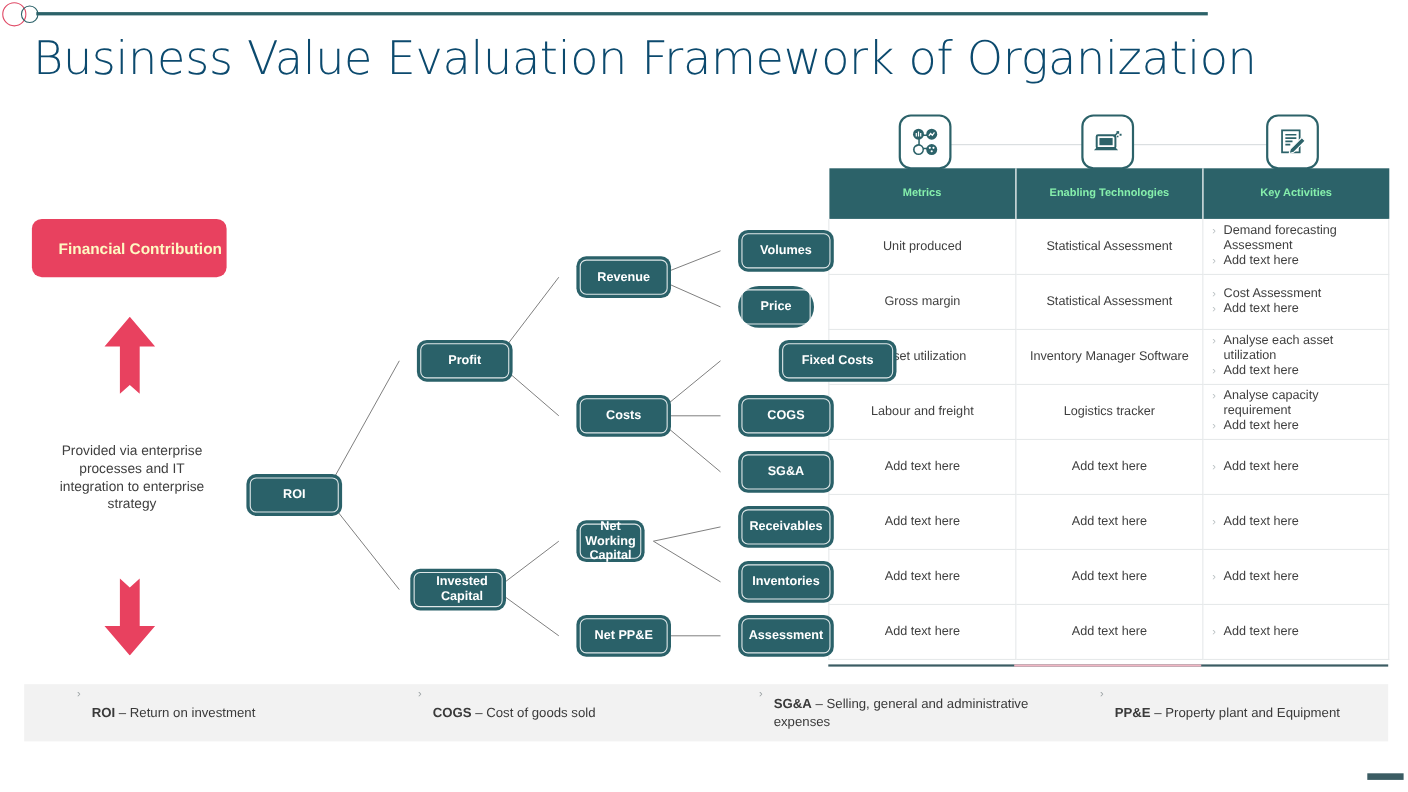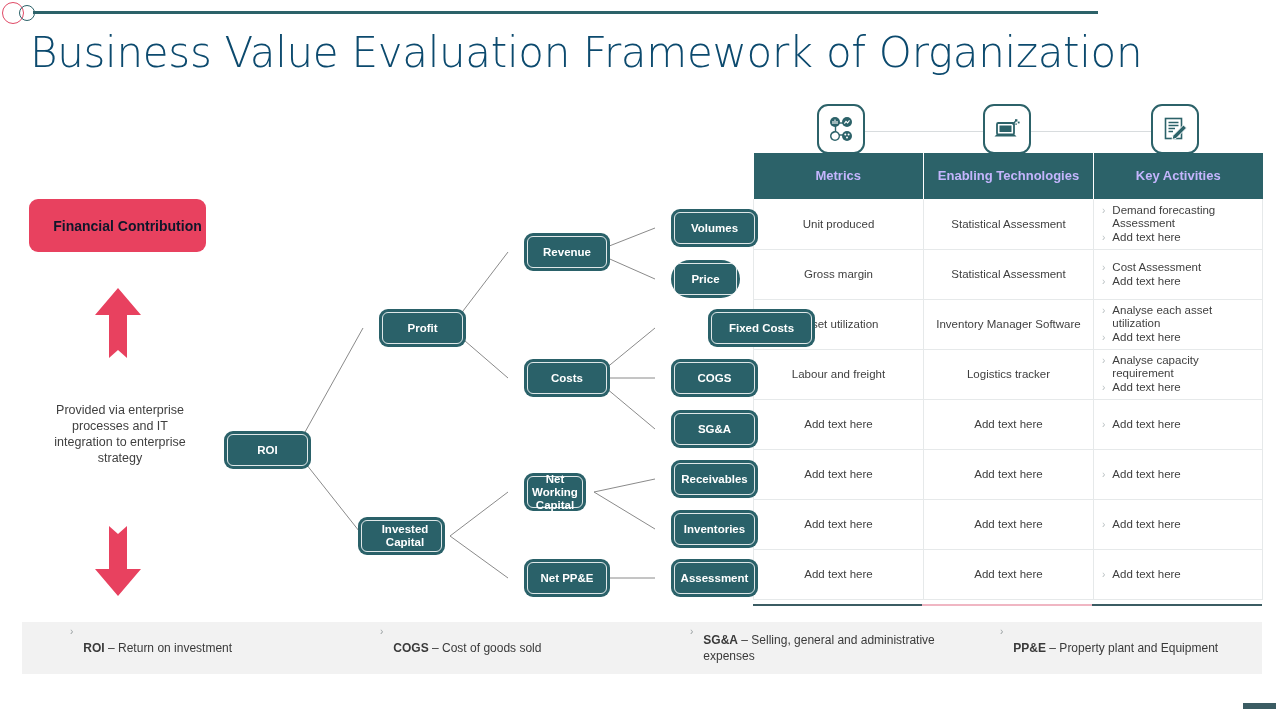--- a/index.html
+++ b/index.html
@@ -62,21 +62,21 @@
     font-family: "DejaVu Sans", sans-serif;
   }
 
   
   .fin-box {
     position: absolute;
     left: 29px; top: 199px;
     width: 177px; height: 53px;
     background: #e8415f;
     border-radius: 9px;
-    color: #0f172a;
+    color: #fef9c3;
     font-size: 14px;
     font-weight: bold;
     line-height: 16px;
     display: flex;
     align-items: center;
     justify-content: center;
     text-align: center;
     padding-left: 20px;
   }
 
@@ -129,22 +129,22 @@
   
   .tbl {
     position: absolute;
     left: 753px; top: 153px;
     width: 509px;
     border-collapse: collapse;
     table-layout: fixed;
   }
   .tbl th {
     background: #2c6269;
-    color: #c4b5fd;
-    font-size: 13px;
+    color: #86efac;
+    font-size: 10px;
     font-weight: bold;
     height: 46px;
     border-right: 1px solid #ffffff;
     line-height: 16px;
     vertical-align: middle;
   }
   .tbl th:last-child { border-right: none; }
   .tbl td {
     border: 1px solid #e6e9ea;
     font-size: 11.5px;
@@ -286,21 +286,21 @@
       <line x1="594" y1="402" x2="655" y2="389"></line>
       <line x1="594" y1="402" x2="655" y2="439"></line>
 
       <line x1="594" y1="488" x2="655" y2="488"></line>
     </g>
   </svg>
 
   <div class="node" style="left:208px; top:431px; width:87px; height:38px;">ROI</div>
 
   <div class="node" style="left:363px; top:309px; width:87px; height:38px;">Profit</div>
-  <div class="node" style="left:342px; top:517px; width:87px; height:38px;padding-left:11px;">Invested Capital</div>
+  <div class="node" style="left:357px; top:517px; width:87px; height:38px;padding-left:11px;">Invested Capital</div>
 
   <div class="node" style="left:508px; top:233px; width:86px; height:38px;">Revenue</div>
   <div class="node" style="left:508px; top:359px; width:86px; height:38px;">Costs</div>
   <div class="node" style="left:508px; top:473px; width:62px; height:38px;">Net Working Capital</div>
   <div class="node" style="left:508px; top:559px; width:86px; height:38px;">Net PP&amp;E</div>
 
   <div class="node" style="left:655px; top:209px; width:87px; height:38px;">Volumes</div>
   <div class="node" style="left:655px; top:260px; width:69px; height:38px;border-radius:19px;">Price</div>
   <div class="node" style="left:692px; top:309px; width:107px; height:38px;text-align:center;">Fixed Costs</div>
   <div class="node" style="left:655px; top:359px; width:87px; height:38px;">COGS</div>

